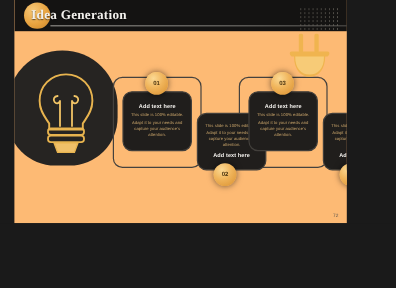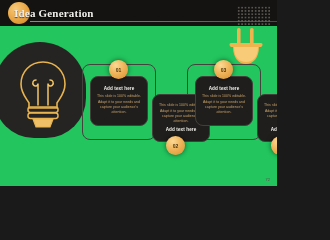--- a/index.html
+++ b/index.html
@@ -5,22 +5,23 @@
   * { box-sizing: border-box; margin: 0; padding: 0; }
   html, body {
     width: 330px; height: 186px;
     background: #1a1a1a;
     font-family: "Liberation Sans", sans-serif;
     overflow: hidden;
   }
   .slide {
     position: relative;
     width: 277px; height: 186px;
-    background: #22c55e;
+    background: #fdba74;
     overflow: hidden;
+    margin-left: 12px;
   }
 
   
   .header {
     position: absolute;
     top: 0; left: 0;
     width: 330px; height: 26px;
     background: #141312;
     z-index: 6;
   }

